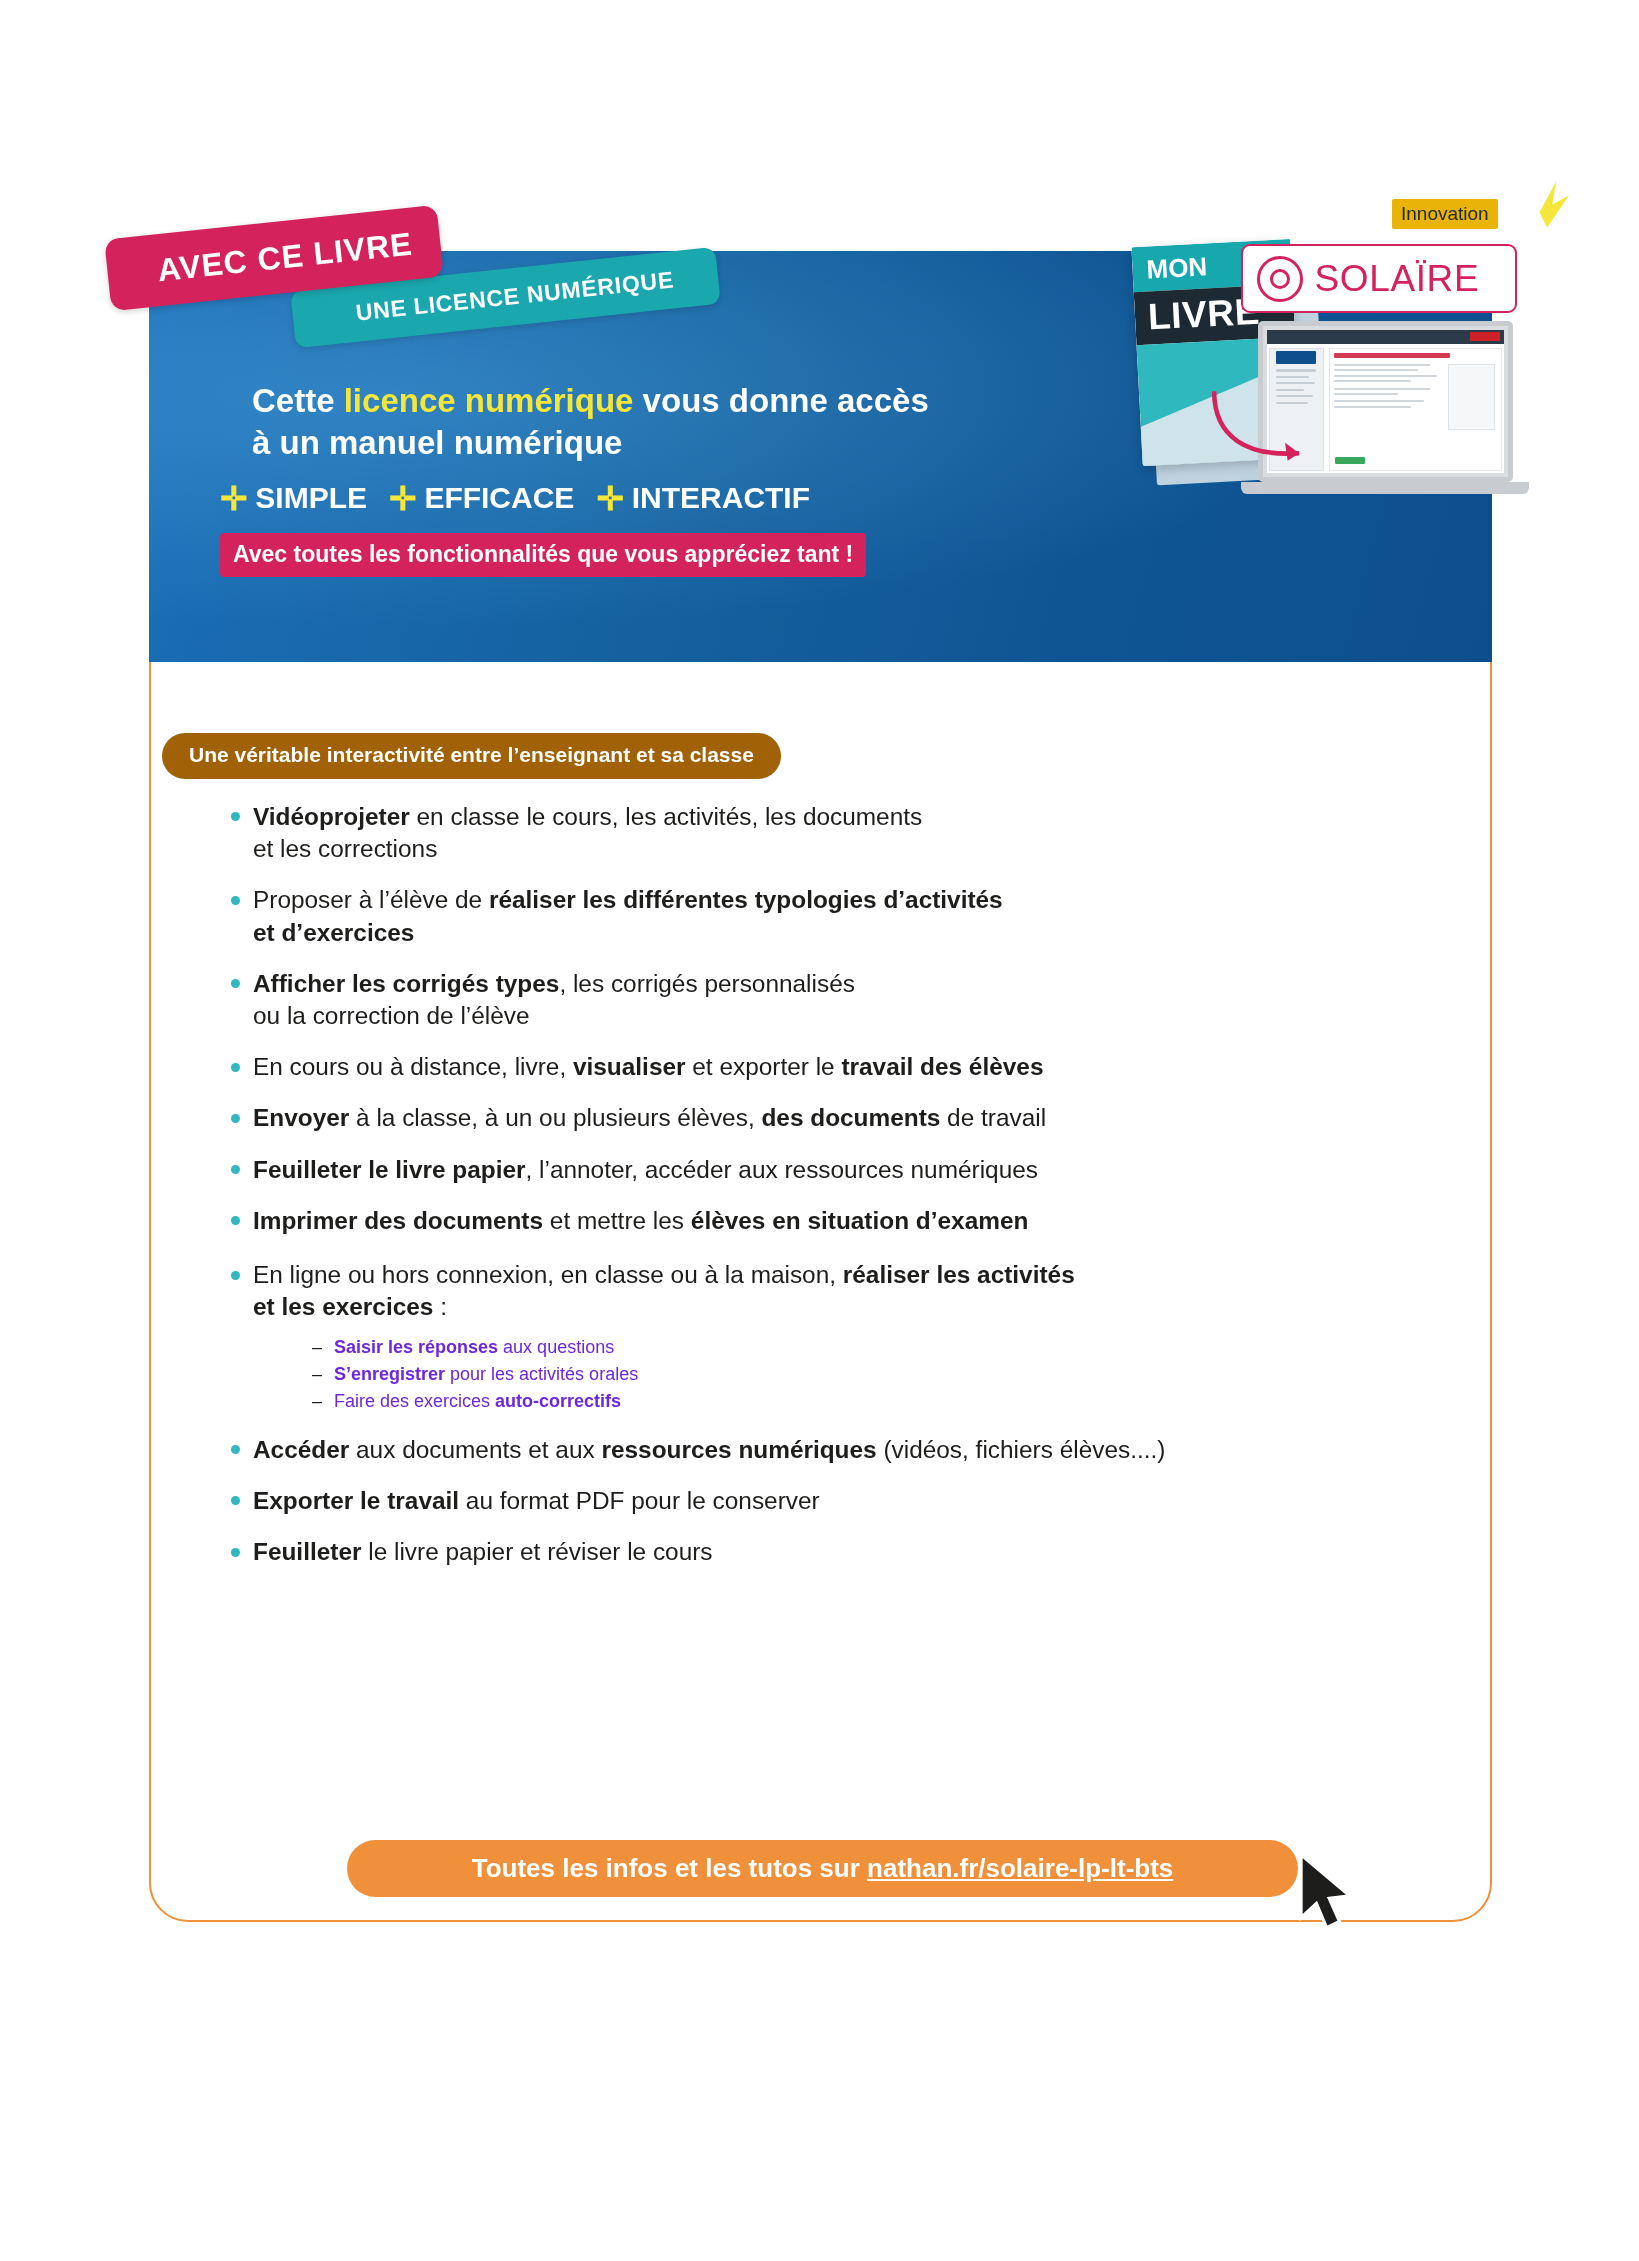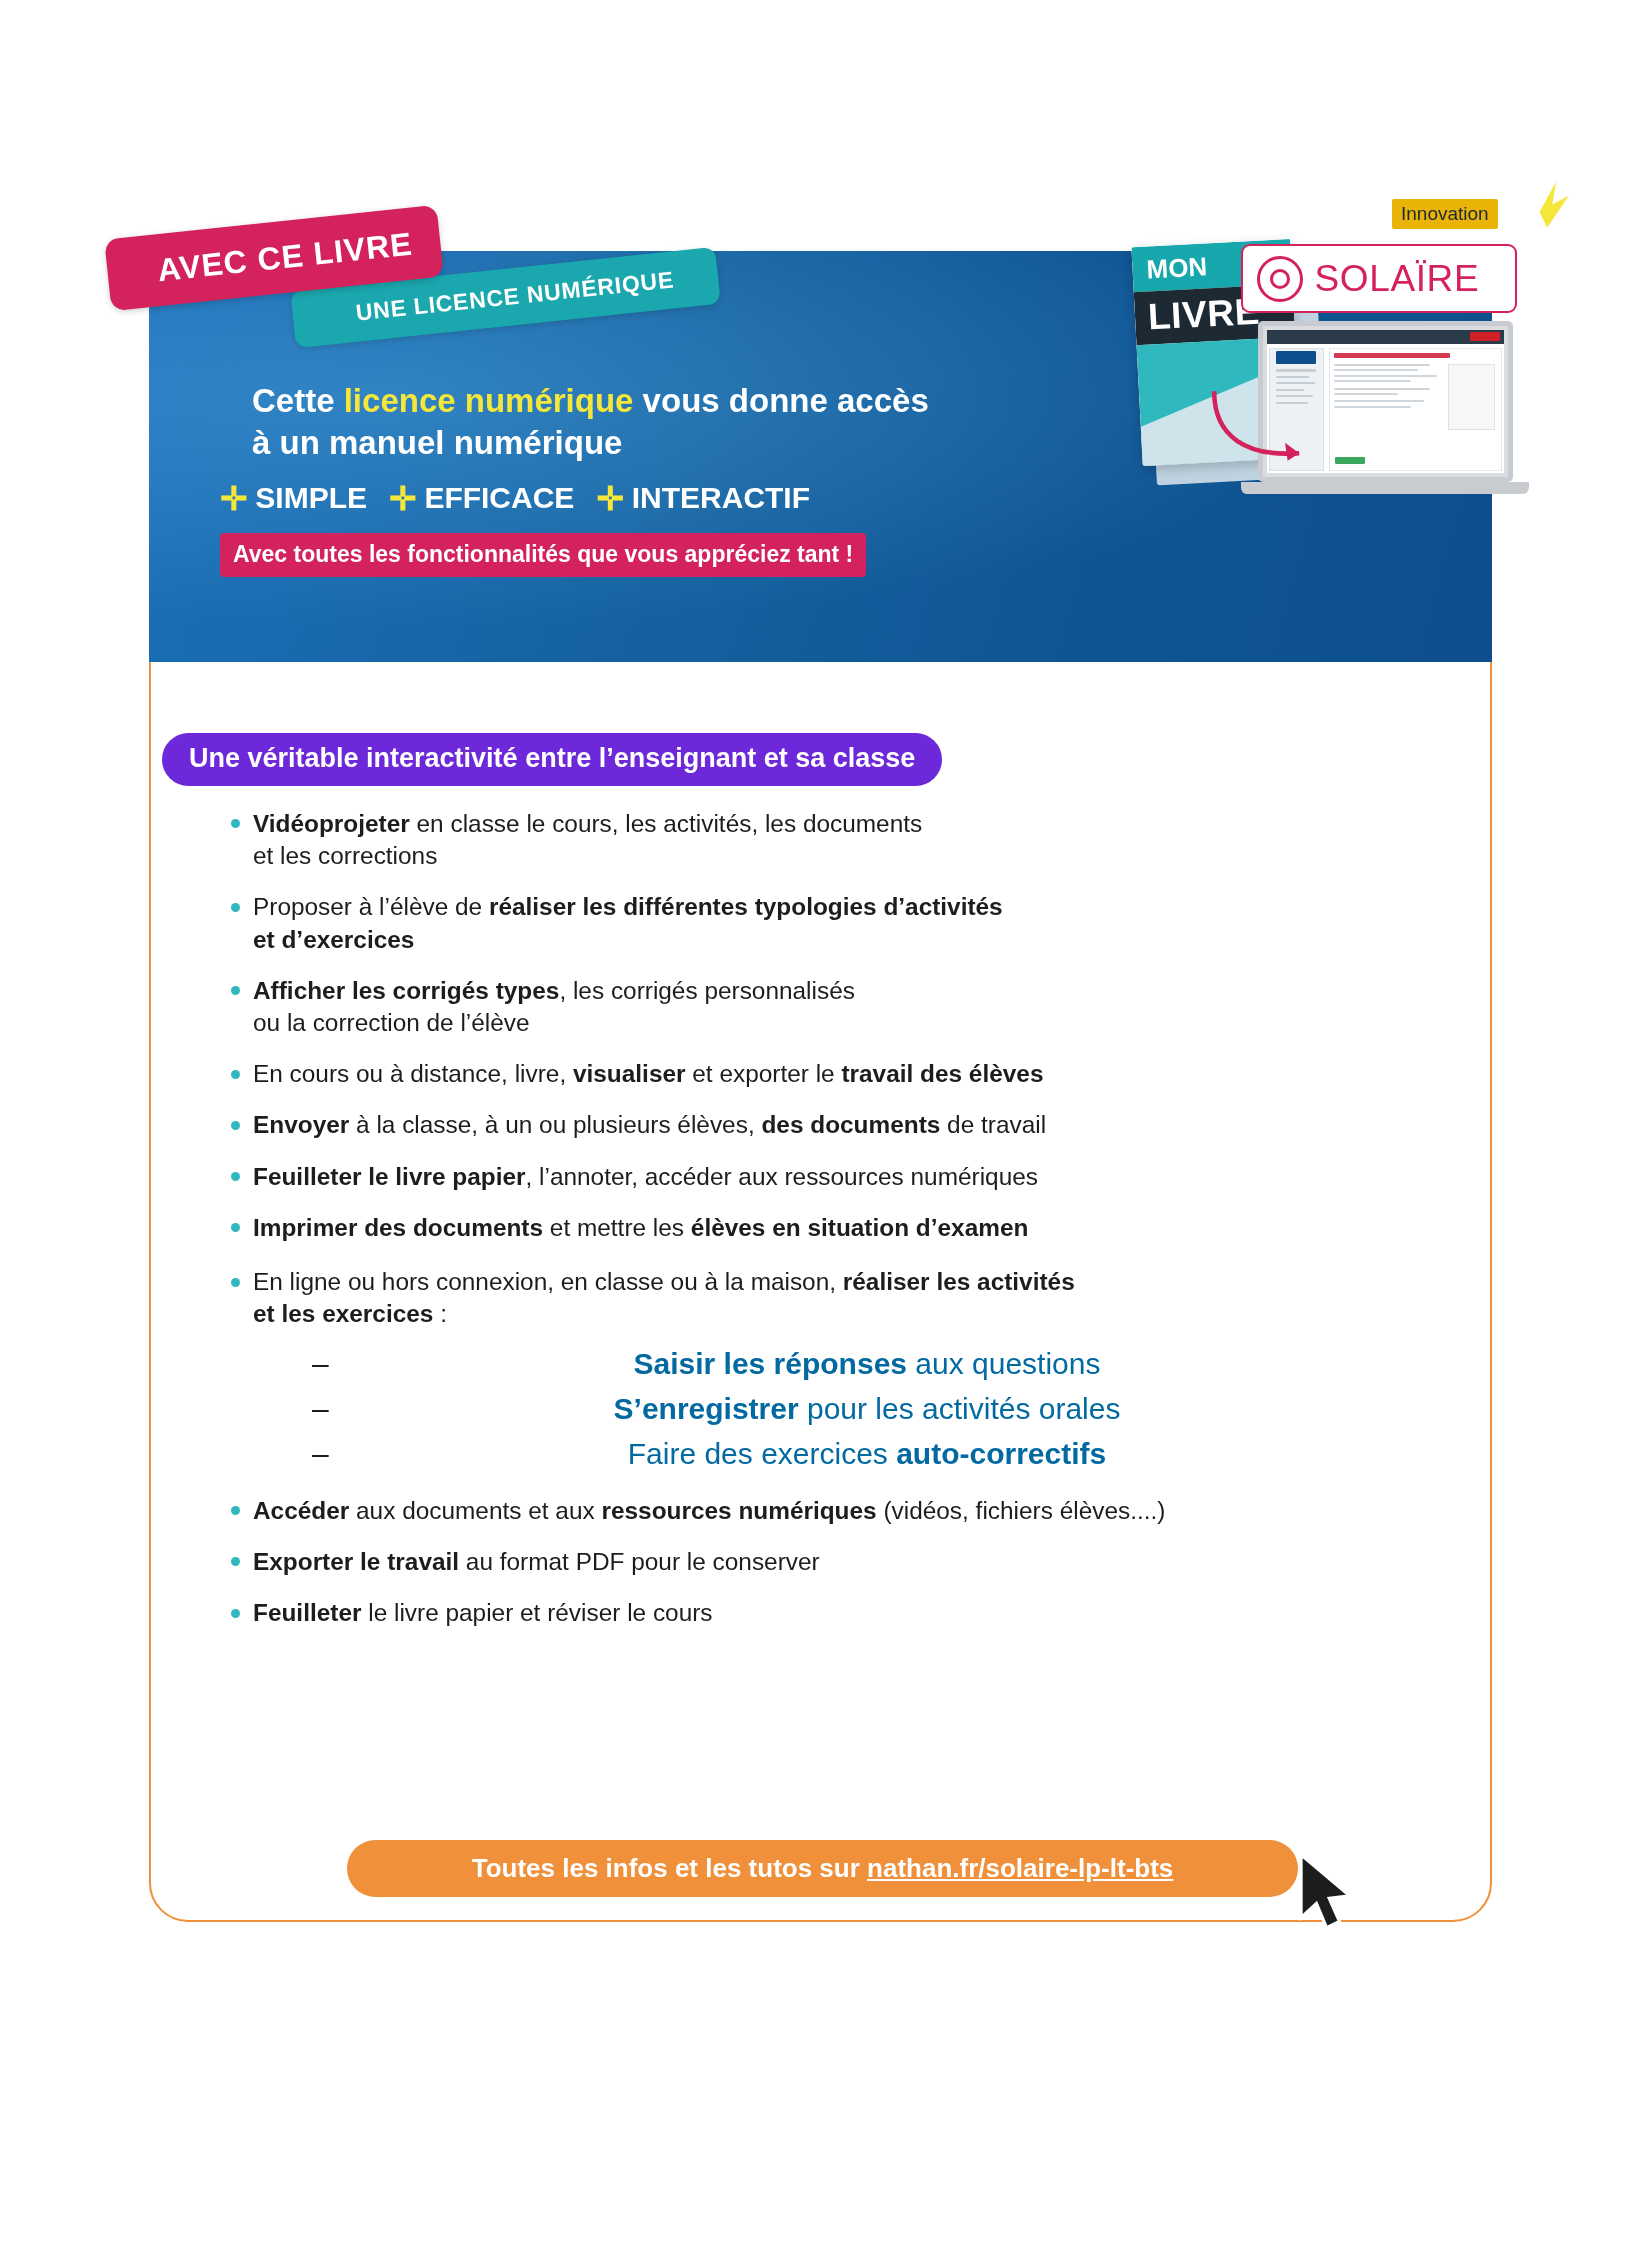--- a/index.html
+++ b/index.html
@@ -417,26 +417,26 @@
   
   .body-wrap {
     position: absolute;
     left: 0;
     top: 411px;
     width: 1343px;
   }
 
   .section-pill {
     display: inline-block;
-    background: #6d28d9;
+    background: #a16207;
     color: #ffffff;
     font-weight: bold;
     border-radius: 39px;
     padding: 10.3px 27px 11.6px 27px;
-    font-size: 27px;
+    font-size: 21px;
     white-space: nowrap;
   }
   .pill-row-1 { margin: 71px 0 0 13px; }
   .pill-row-2 { margin: 46px 0 0 13px; }
 
   ul.bullets {
     list-style: none;
     margin: 22px 0 0 0;
     padding: 0 92px 0 78px;
   }
@@ -460,25 +460,24 @@
   }
   ul.bullets > li b { font-weight: bold; }
 
   ul.sub {
     list-style: none;
     margin: 10.3px 0 2.6px 0;
     padding: 0 0 0 59px;
   }
   ul.sub > li {
     position: relative;
-    font-size: 30px;
+    font-size: 18px;
     line-height: 1.5;
-    color: #0369a1;
+    color: #6d28d9;
     padding-left: 22px;
-    text-align: center;
   }
   ul.sub > li::before {
     content: "–";
     position: absolute;
     left: 0;
     top: 0;
     color: #1d1d1b;
   }
 
   .tight { margin-bottom: 9px; }

